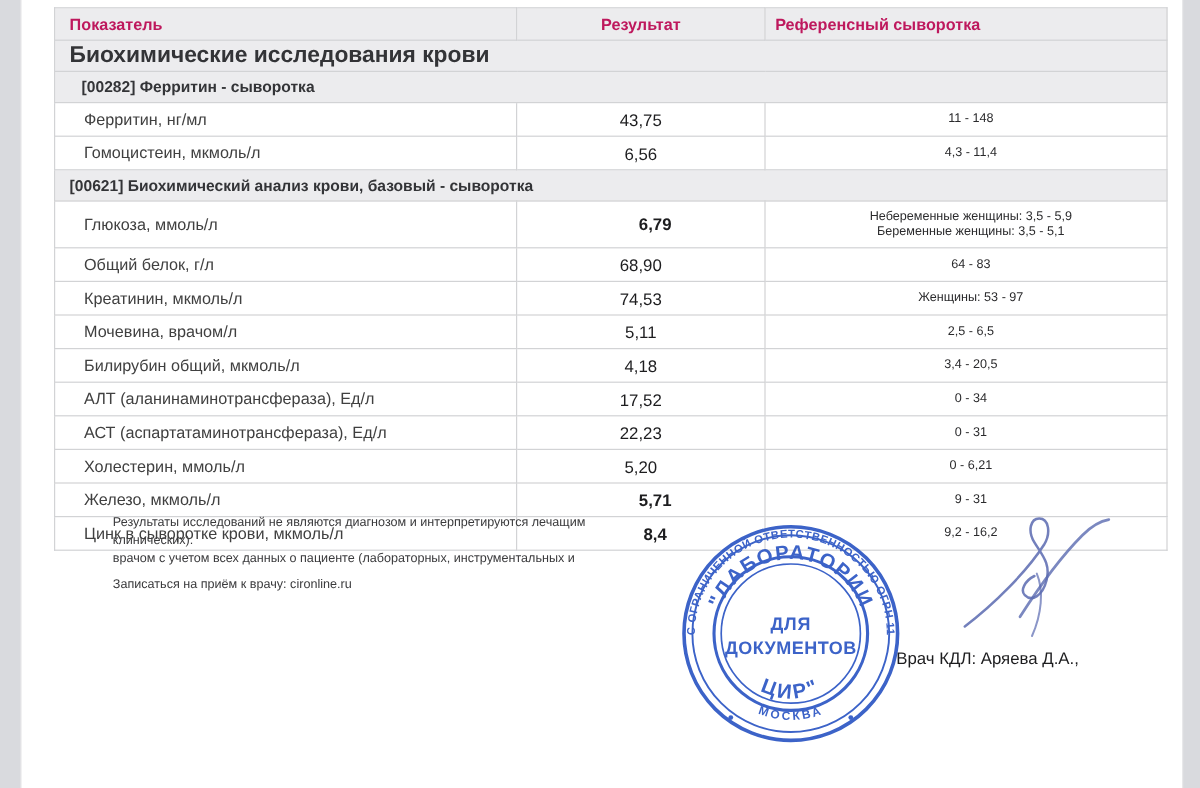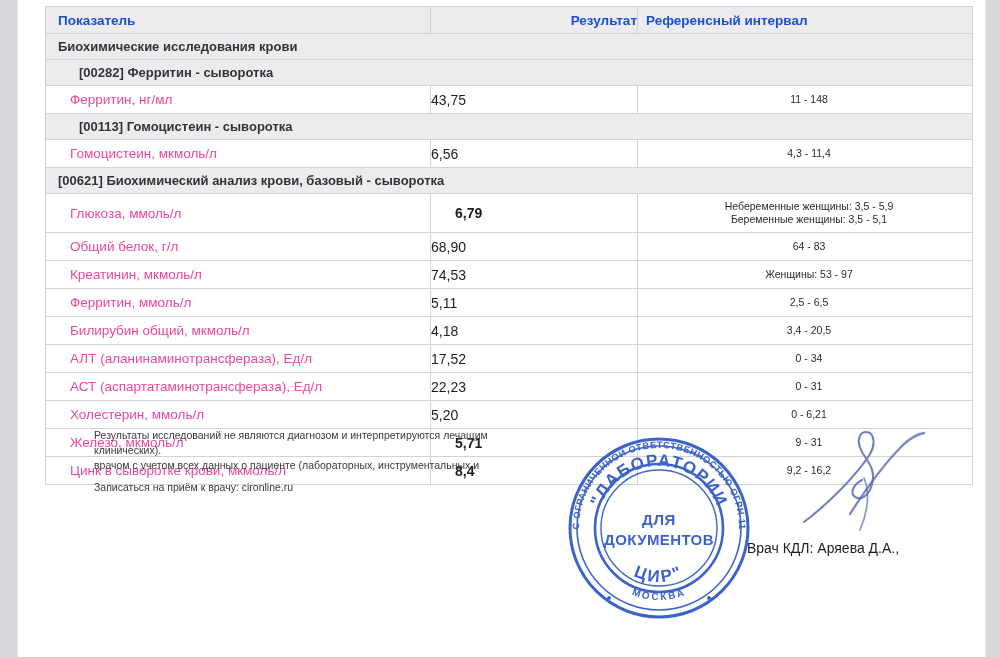--- a/index.html
+++ b/index.html
@@ -46,54 +46,55 @@
   }
   col.c-name  { width: 385px; }
   col.c-res   { width: 207px; }
   col.c-ref   { width: 335px; }
 
   .hdr td {
     background: #ececee;
     height: 26px;
     font-size: 13.5px;
     font-weight: bold;
-    color: #1d4ed8;
+    color: #be185d;
   }
   .hdr .h-name { padding-left: 12px; text-align: left; }
-  .hdr .h-res  { text-align: right; }
+  .hdr .h-res  { text-align: center; }
   .hdr .h-ref  { padding-left: 8px; text-align: left; }
 
   .group td {
     background: #ececee;
     height: 25px;
-    font-size: 13px;
+    font-size: 19px;
     font-weight: bold;
     color: #333437;
     padding-left: 12px;
   }
   .panel td {
     background: #ececee;
     height: 25px;
     font-size: 13px;
     font-weight: bold;
     color: #333437;
-    padding-left: 33px;
+    padding-left: 22px;
   }
   .panel.wide td { padding-left: 12px; }
 
   .row td { background: #ffffff; height: 27px; }
   .row .r-name {
     font-size: 13.5px;
-    color: #ec4899;
+    color: #404040;
     padding-left: 24px;
     text-align: left;
   }
   .row .r-res {
     font-size: 14px;
     color: #1d1d1f;
+    text-align: center;
   }
   .row .r-res.flag { font-weight: bold; padding-left: 24px; }
   .row .r-ref {
     font-size: 10.5px;
     color: #2b2b2d;
     padding-left: 8px;
     text-align: center;
     line-height: 1.25;
   }
   .row.tall td { height: 38px; }
@@ -154,38 +155,35 @@
     <table class="results-table">
       <colgroup>
         <col class="c-name">
           <col class="c-res">
           <col class="c-ref">
       </colgroup>
       <tbody>
         <tr class="hdr">
           <td class="h-name">Показатель</td>
           <td class="h-res">Результат</td>
-          <td class="h-ref">Референсный интервал</td>
+          <td class="h-ref">Референсный сыворотка</td>
         </tr>
         <tr class="group">
           <td colspan="3">Биохимические исследования крови</td>
         </tr>
       <tr class="panel">
             <td colspan="3">[00282] Ферритин - сыворотка</td>
           </tr>
           <tr class="row">
             <td class="r-name">Ферритин, нг/мл</td>
             <td class="r-res">43,75</td>
             <td class="r-ref">
               <span class="ref-line">11 - 148</span>
             </td>
           </tr>
-          <tr class="panel">
-            <td colspan="3">[00113] Гомоцистеин - сыворотка</td>
-          </tr>
           <tr class="row">
             <td class="r-name">Гомоцистеин, мкмоль/л</td>
             <td class="r-res">6,56</td>
             <td class="r-ref">
               <span class="ref-line">4,3 - 11,4</span>
             </td>
           </tr>
           <tr class="panel wide">
             <td colspan="3">[00621] Биохимический анализ крови, базовый - сыворотка</td>
           </tr>
@@ -205,21 +203,21 @@
             </td>
           </tr>
           <tr class="row">
             <td class="r-name">Креатинин, мкмоль/л</td>
             <td class="r-res">74,53</td>
             <td class="r-ref">
               <span class="ref-line">Женщины: 53 - 97</span>
             </td>
           </tr>
           <tr class="row">
-            <td class="r-name">Ферритин, ммоль/л</td>
+            <td class="r-name">Мочевина, врачом/л</td>
             <td class="r-res">5,11</td>
             <td class="r-ref">
               <span class="ref-line">2,5 - 6,5</span>
             </td>
           </tr>
           <tr class="row">
             <td class="r-name">Билирубин общий, мкмоль/л</td>
             <td class="r-res">4,18</td>
             <td class="r-ref">
               <span class="ref-line">3,4 - 20,5</span>

